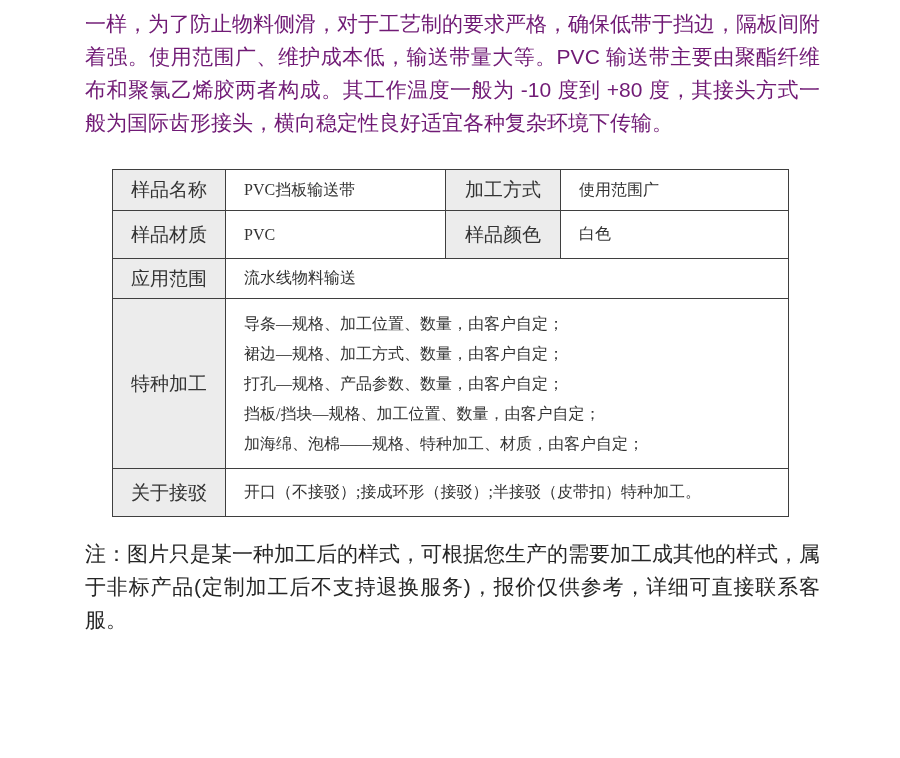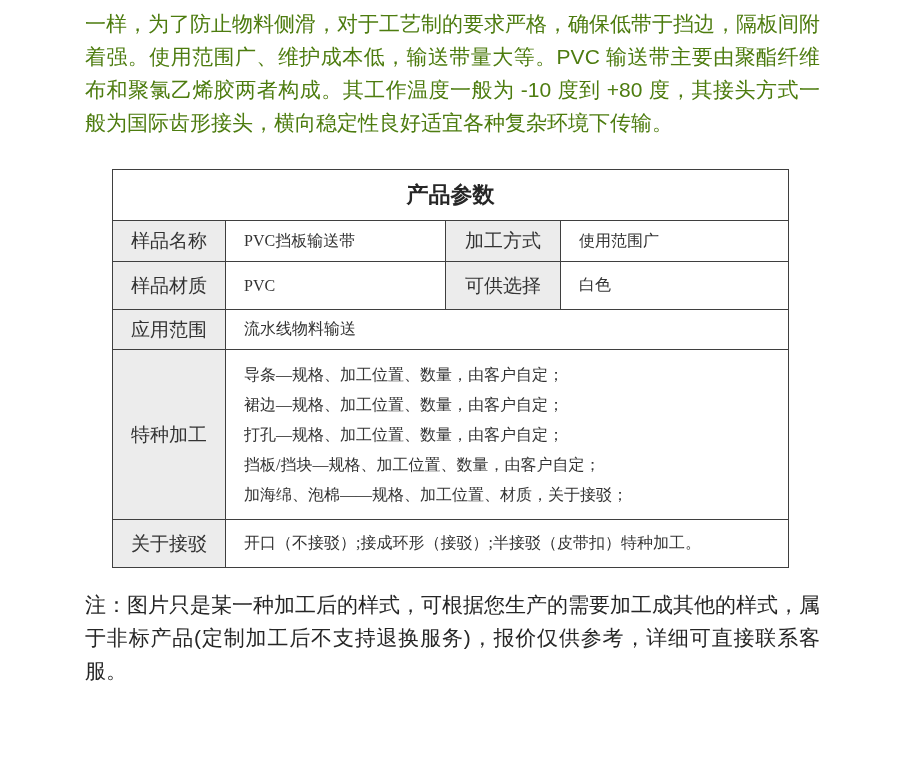--- a/index.html
+++ b/index.html
@@ -12,21 +12,21 @@
     background: #ffffff;
     font-family: "Liberation Sans", "DejaVu Sans", sans-serif;
     color: #333333;
     overflow: hidden;
   }
   .intro {
     margin: 0;
     padding: 7px 80px 0 85px;
     font-size: 21px;
     line-height: 33px;
-    color: #4d7c0f;
+    color: #701a75;
     text-align: justify;
   }
   .params-table {
     border-collapse: collapse;
     table-layout: fixed;
     width: 676px;
     margin: 30px 0 0 112px;
   }
   .params-table td {
     border: 1px solid #3f3f3f;
@@ -82,47 +82,44 @@
   <p class="intro">一样，为了防止物料侧滑，对于工艺制的要求严格，确保低带于挡边，隔板间附着强。使用范围广、维护成本低，输送带量大等。PVC 输送带主要由聚酯纤维布和聚氯乙烯胶两者构成。其工作温度一般为 -10 度到 +80 度，其接头方式一般为国际齿形接头，横向稳定性良好适宜各种复杂环境下传输。</p>
 
   <table class="params-table">
     <colgroup>
       <col style="width:113px">
       <col style="width:220px">
       <col style="width:115px">
       <col style="width:228px">
     </colgroup>
     <tbody>
-      <tr>
-        <td class="title-cell" colspan="4">产品参数</td>
-      </tr>
       <tr class="row-1">
         <td class="label-cell">样品名称</td>
         <td class="value-cell">PVC挡板输送带</td>
         <td class="label-cell">加工方式</td>
         <td class="value-cell">使用范围广</td>
       </tr>
       <tr class="row-2">
         <td class="label-cell">样品材质</td>
         <td class="value-cell">PVC</td>
-        <td class="label-cell">可供选择</td>
+        <td class="label-cell">样品颜色</td>
         <td class="value-cell">白色</td>
       </tr>
       <tr class="row-4">
         <td class="label-cell">应用范围</td>
         <td class="value-cell" colspan="3">流水线物料输送</td>
       </tr>
       <tr class="row-5">
         <td class="label-cell">特种加工</td>
         <td class="value-cell multi-line" colspan="3">
           <div class="line">导条—规格、加工位置、数量，由客户自定；</div>
-          <div class="line">裙边—规格、加工位置、数量，由客户自定；</div>
-          <div class="line">打孔—规格、加工位置、数量，由客户自定；</div>
+          <div class="line">裙边—规格、加工方式、数量，由客户自定；</div>
+          <div class="line">打孔—规格、产品参数、数量，由客户自定；</div>
           <div class="line">挡板/挡块—规格、加工位置、数量，由客户自定；</div>
-          <div class="line">加海绵、泡棉——规格、加工位置、材质，关于接驳；</div>
+          <div class="line">加海绵、泡棉——规格、特种加工、材质，由客户自定；</div>
         </td>
       </tr>
       <tr class="row-6">
         <td class="label-cell">关于接驳</td>
         <td class="value-cell" colspan="3">开口（不接驳）;接成环形（接驳）;半接驳（皮带扣）特种加工。</td>
       </tr>
     </tbody>
   </table>
 
   <p class="note">注：图片只是某一种加工后的样式，可根据您生产的需要加工成其他的样式，属于非标产品(定制加工后不支持退换服务)，报价仅供参考，详细可直接联系客服。</p>

